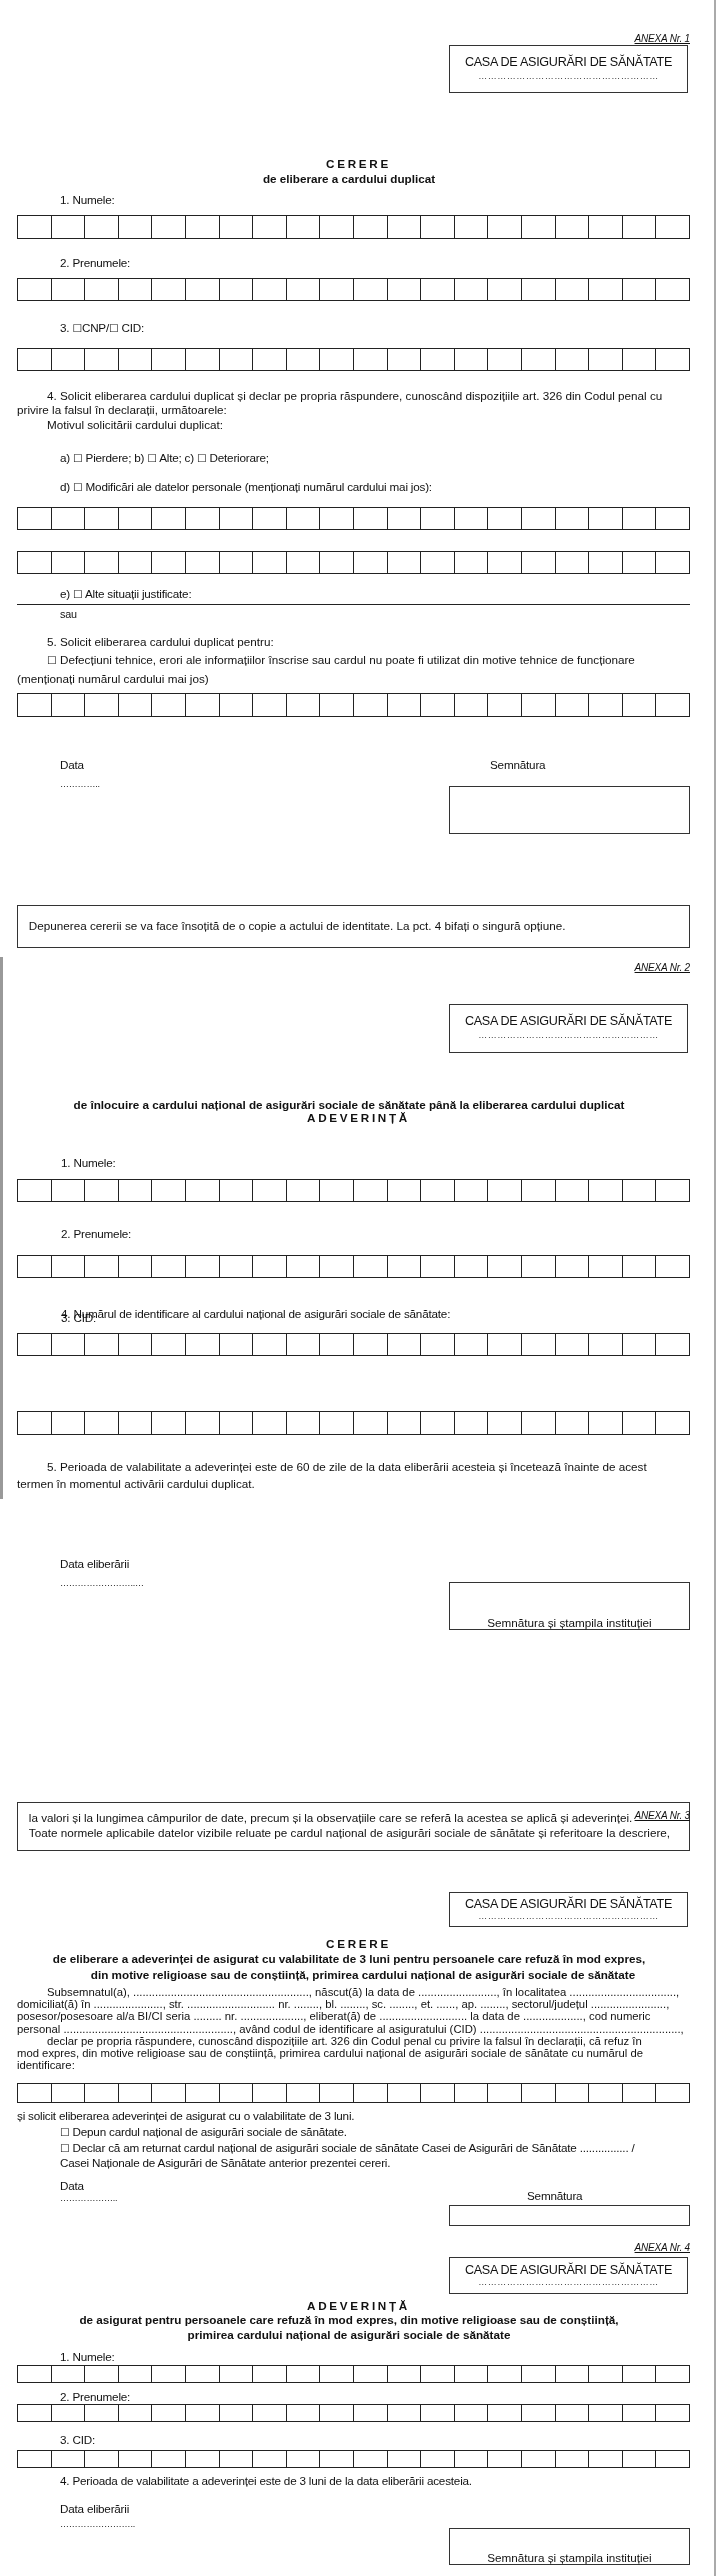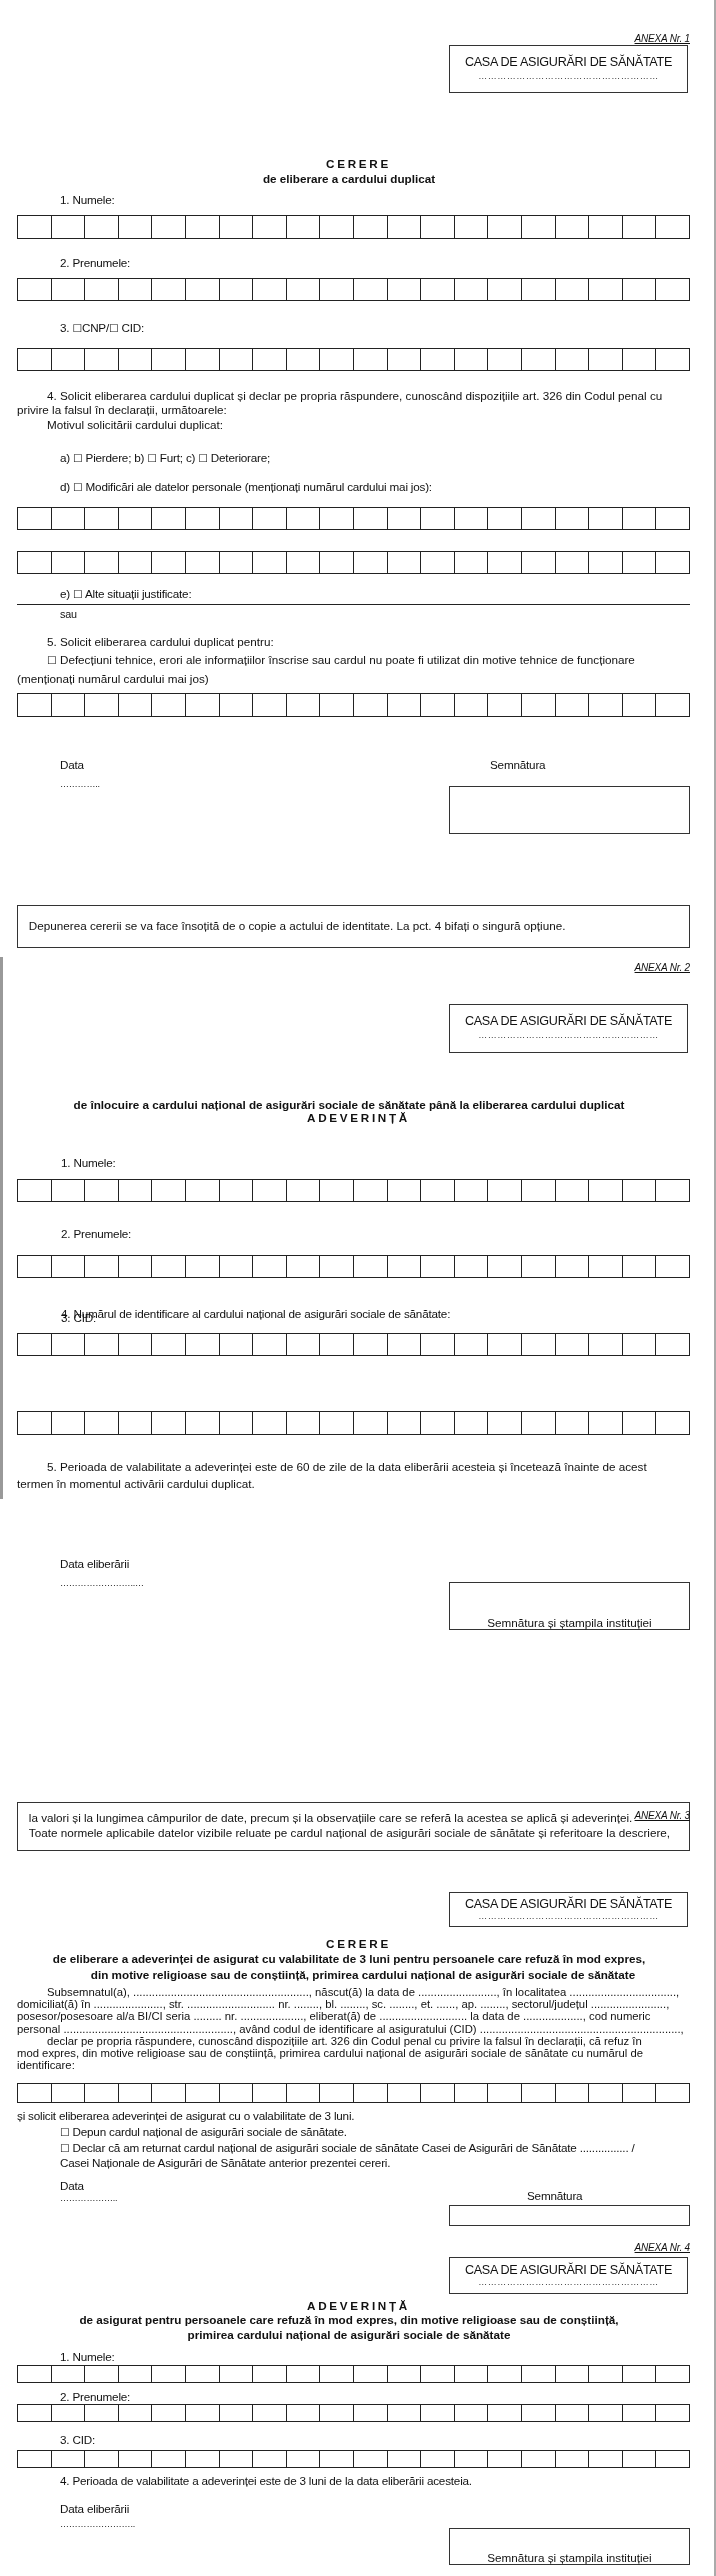--- a/index.html
+++ b/index.html
@@ -115,21 +115,21 @@
       <div class="cell"></div>
     </div>
 
   <div class="abs para" style="top:389px;">
     <div><span class="ind"></span><span>4. Solicit eliberarea cardului duplicat și declar pe propria răspundere, cunoscând dispozițiile art. 326 din Codul penal cu</span></div>
     <div>privire la falsul în declarații, următoarele:</div>
     <div><span class="ind"></span><span>Motivul solicitării cardului duplicat:</span></div>
   </div>
 
   <div class="abs txt" style="left:60px;top:451px;">
-    <span>a) </span><span class="chk">☐</span><span> Pierdere; b) </span><span class="chk">☐</span><span> Furt; c) </span><span class="chk">☐</span><span> Deteriorare;</span>
+    <span>a) </span><span class="chk">☐</span><span> Pierdere; b) </span><span class="chk">☐</span><span> Alte; c) </span><span class="chk">☐</span><span> Deteriorare;</span>
   </div>
 
   <div class="abs txt" style="left:60px;top:480px;">
     <span>d) </span><span class="chk">☐</span><span> Modificări ale datelor personale (menționați numărul cardului mai jos):</span>
   </div>
   <div class="abs grid" style="top:507px;height:22.6px;">
       <div class="cell"></div>
       <div class="cell"></div>
       <div class="cell"></div>
       <div class="cell"></div>

